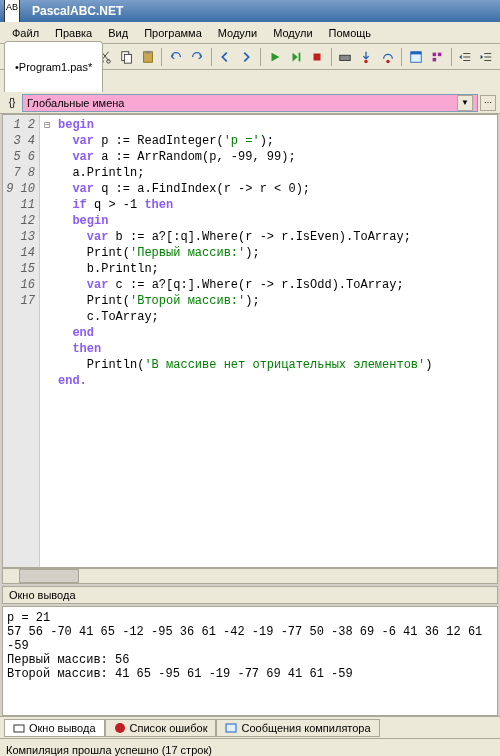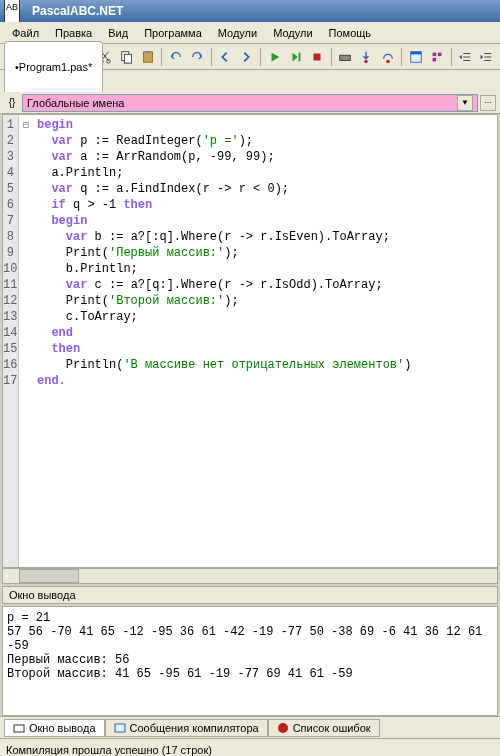--- a/index.html
+++ b/index.html
@@ -14,21 +14,21 @@
 .tbtn svg { width: 14px; height: 14px; }
 .tsep { width: 1px; height: 18px; background: #aca899; margin: 0 2px; }
 .tabbar { background: #ece9d8; height: 22px; display: flex; align-items: flex-end; padding: 0 4px; }
 .tab { background: #fff; border: 1px solid #aca899; border-bottom: none; padding: 19px 10px; border-radius: 4px 4px 0 0; font-size: 11px; }
 .dropdown-bar { background: #ece9d8; height: 22px; display: flex; align-items: center; padding: 2px 4px; gap: 2px; border-bottom: 1px solid #aca899; }
 .dd-icon { width: 16px; height: 16px; display: inline-flex; align-items: center; justify-content: center; font-size: 10px; }
 .dd-select { flex: 1; height: 18px; border: 1px solid #7f9db9; background: #f9a8d4; display: flex; align-items: center; padding: 0 4px; position: relative; }
 .dd-select .dd-text { flex: 1; }
 .dd-arrow { width: 16px; height: 16px; background: #ece9d8; border: 1px solid #aca899; display: flex; align-items: center; justify-content: center; font-size: 8px; }
 .editor-area { flex: 1; display: flex; background: #fff; border: 1px solid #aca899; margin: 0 2px; overflow: hidden; }
-.gutter { width: 16px; background: #e8e8e8; border-right: 1px solid #ccc; font-family: 'Courier New', monospace; font-size: 12px; color: #606060; text-align: right; padding: 2px 4px 2px 0; line-height: 16px; }
+.gutter { width: 37px; background: #e8e8e8; border-right: 1px solid #ccc; font-family: 'Courier New', monospace; font-size: 12px; color: #606060; text-align: right; padding: 2px 4px 2px 0; line-height: 16px; font-style: italic; }
 .foldcol { width: 14px; background: #fff; font-family: monospace; font-size: 10px; color: #808080; padding-top: 2px; line-height: 16px; text-align: center; }
 .code { flex: 1; font-family: 'Courier New', monospace; font-size: 12px; padding: 2px 4px; line-height: 16px; white-space: pre; color: #000; overflow: auto; }
 .kw { color: #8b5cf6; font-weight: bold; }
 .str { color: #008000; }
 .scroll-h { height: 16px; background: #ece9d8; border: 1px solid #aca899; margin: 0 2px; position: relative; }
 .scroll-h .thumb { position: absolute; left: 16px; width: 60px; height: 14px; background: #d4d0c8; border: 1px solid #aca899; }
 .output-title { background: #ece9d8; padding: 2px 6px; border: 1px solid #aca899; margin: 2px; font-size: 11px; }
 .output-area { background: #fff; border: 1px solid #aca899; margin: 0 2px; height: 110px; font-family: Liberation Mono, monospace; font-size: 12px; padding: 4px; white-space: pre-wrap; line-height: 14px; overflow: auto; }
 .bottom-tabs { background: #ece9d8; height: 22px; display: flex; align-items: center; padding: 0 4px; gap: 0; border-top: 1px solid #aca899; }
 .bottom-tab { border: 1px solid #aca899; padding: 2px 8px; background: #ece9d8; display: flex; align-items: center; gap: 4px; font-size: 11px; }
@@ -264,27 +264,27 @@
 
 <div class="bottom-tabs">
   <div class="bottom-tab active">
     <span class="bicon"><svg viewBox="0 0 12 12">
           <rect x="1" y="3" width="10" height="7" fill="#fff" stroke="#333"></rect>
         </svg></span>
     <span>Окно вывода</span>
   </div>
   <div class="bottom-tab">
     <span class="bicon"><svg viewBox="0 0 12 12">
+          <circle cx="6" cy="6" r="5" fill="#c02020"></circle>
+        </svg></span>
+    <span>Список ошибок</span>
+  </div>
+  <div class="bottom-tab">
+    <span class="bicon"><svg viewBox="0 0 12 12">
           <rect x="1" y="2" width="10" height="8" fill="#dff0ff" stroke="#2060c0"></rect>
         </svg></span>
     <span>Сообщения компилятора</span>
   </div>
-  <div class="bottom-tab">
-    <span class="bicon"><svg viewBox="0 0 12 12">
-          <circle cx="6" cy="6" r="5" fill="#c02020"></circle>
-        </svg></span>
-    <span>Список ошибок</span>
-  </div>
 </div>
 
 <div class="statusbar">
   <span>Компиляция прошла успешно (17 строк)</span>
 </div>
 
 </body></html>

